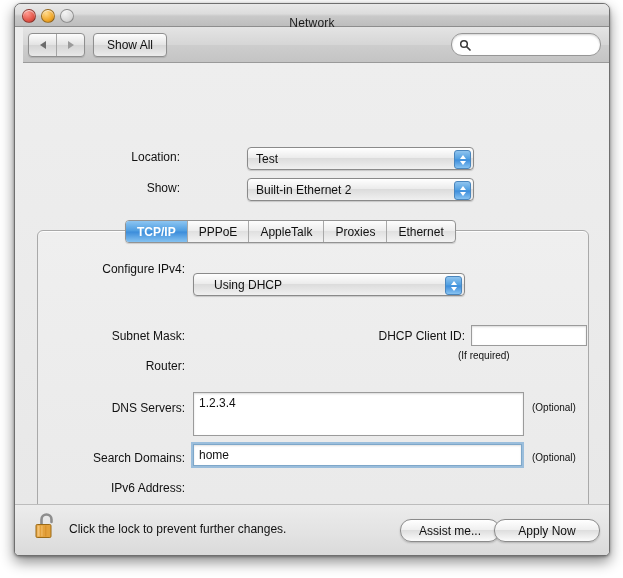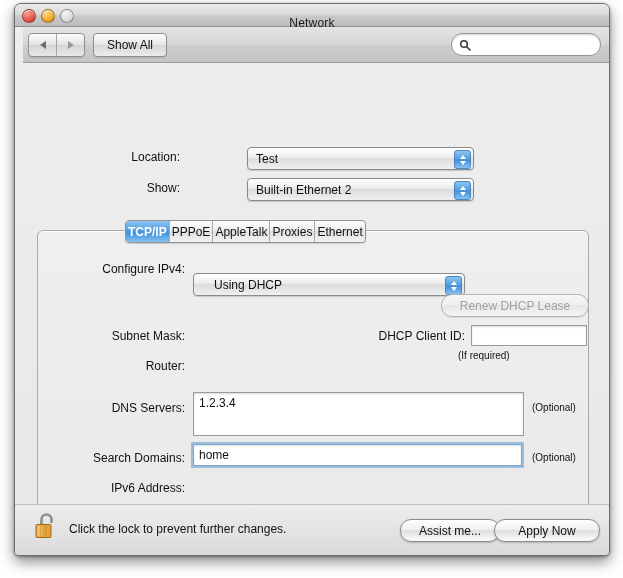--- a/index.html
+++ b/index.html
@@ -102,21 +102,21 @@
     background:linear-gradient(to bottom,#efefef,#e9e9e9);
     box-shadow:inset 0 1px 0 rgba(255,255,255,.85);
   }
   #tabs{
     position:absolute;left:110px;top:157px;height:21px;display:flex;
     border:1px solid #939393;border-radius:4px;overflow:hidden;
     box-shadow:0 1px 1px rgba(0,0,0,.15);
     background:linear-gradient(to bottom,#fdfdfd,#ececec 48%,#e0e0e0 50%,#f3f3f3);
   }
   .tab{
-    padding:0 2px;display:flex;align-items:center;font-size:12px;color:#111;
+    padding:0 11px;display:flex;align-items:center;font-size:12px;color:#111;
     border-right:1px solid #a8a8a8;
   }
   .tab:last-child{border-right:0;}
   .tab.sel{
     color:#fff;font-weight:bold;
     background:linear-gradient(to bottom,#8cc5f2,#4d9ce0 48%,#3b8cda 52%,#85c2f1);
   }
 
   
   .flabel{position:absolute;font-size:12px;color:#111;text-align:right;width:150px;}
@@ -243,23 +243,20 @@
     <div class="flabel" style="left:20px;top:199px;">Configure IPv4:</div>
     <div class="popup" style="position:absolute;left:178px;top:210px;width:258px;padding-left:12px;">
       <span class="pv">Using DHCP</span>
       <span class="arrowbox">
           <i class="up"></i>
           <i class="dn"></i>
         </span>
     </div>
 
     <div style="position:absolute;left:178px;top:235px;font-size:12px;color:#111;"></div>
-    <div class="capsule disabled" style="left:426px;top:231px;width:146px;">
-      <span>Renew DHCP Lease</span>
-    </div>
 
     <div class="flabel" style="left:20px;top:266px;">Subnet Mask:</div>
     <div style="position:absolute;left:178px;top:266px;font-size:12px;color:#111;"></div>
     <div style="position:absolute;left:295px;top:266px;font-size:12px;color:#111;text-align:right;width:155px;">DHCP Client ID:</div>
     <div class="textfield" style="left:456px;top:262px;width:114px;height:19px;">
       <div class="tv"></div>
     </div>
     <div class="hint" style="left:443px;top:287px;">(If required)</div>
 
     <div class="flabel" style="left:20px;top:296px;">Router:</div>

